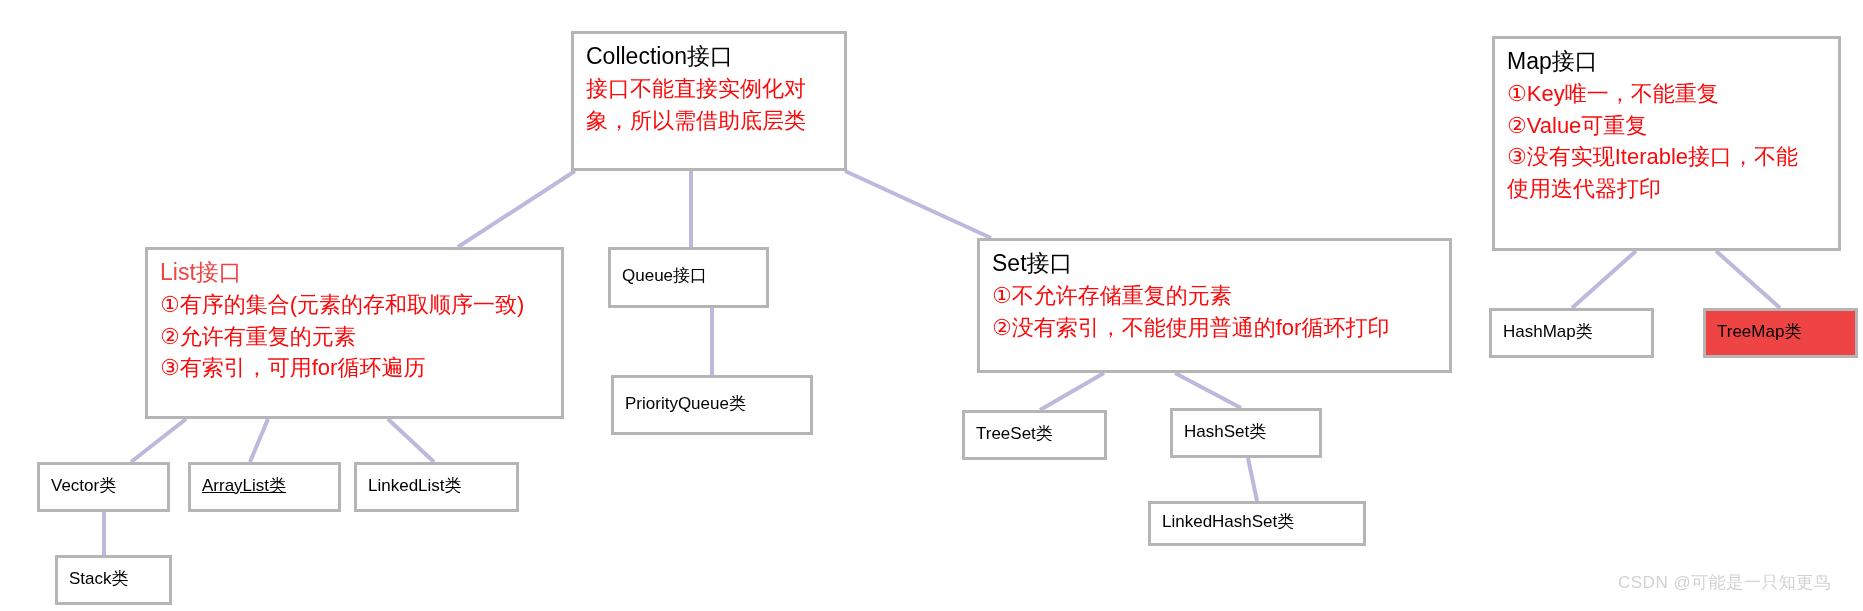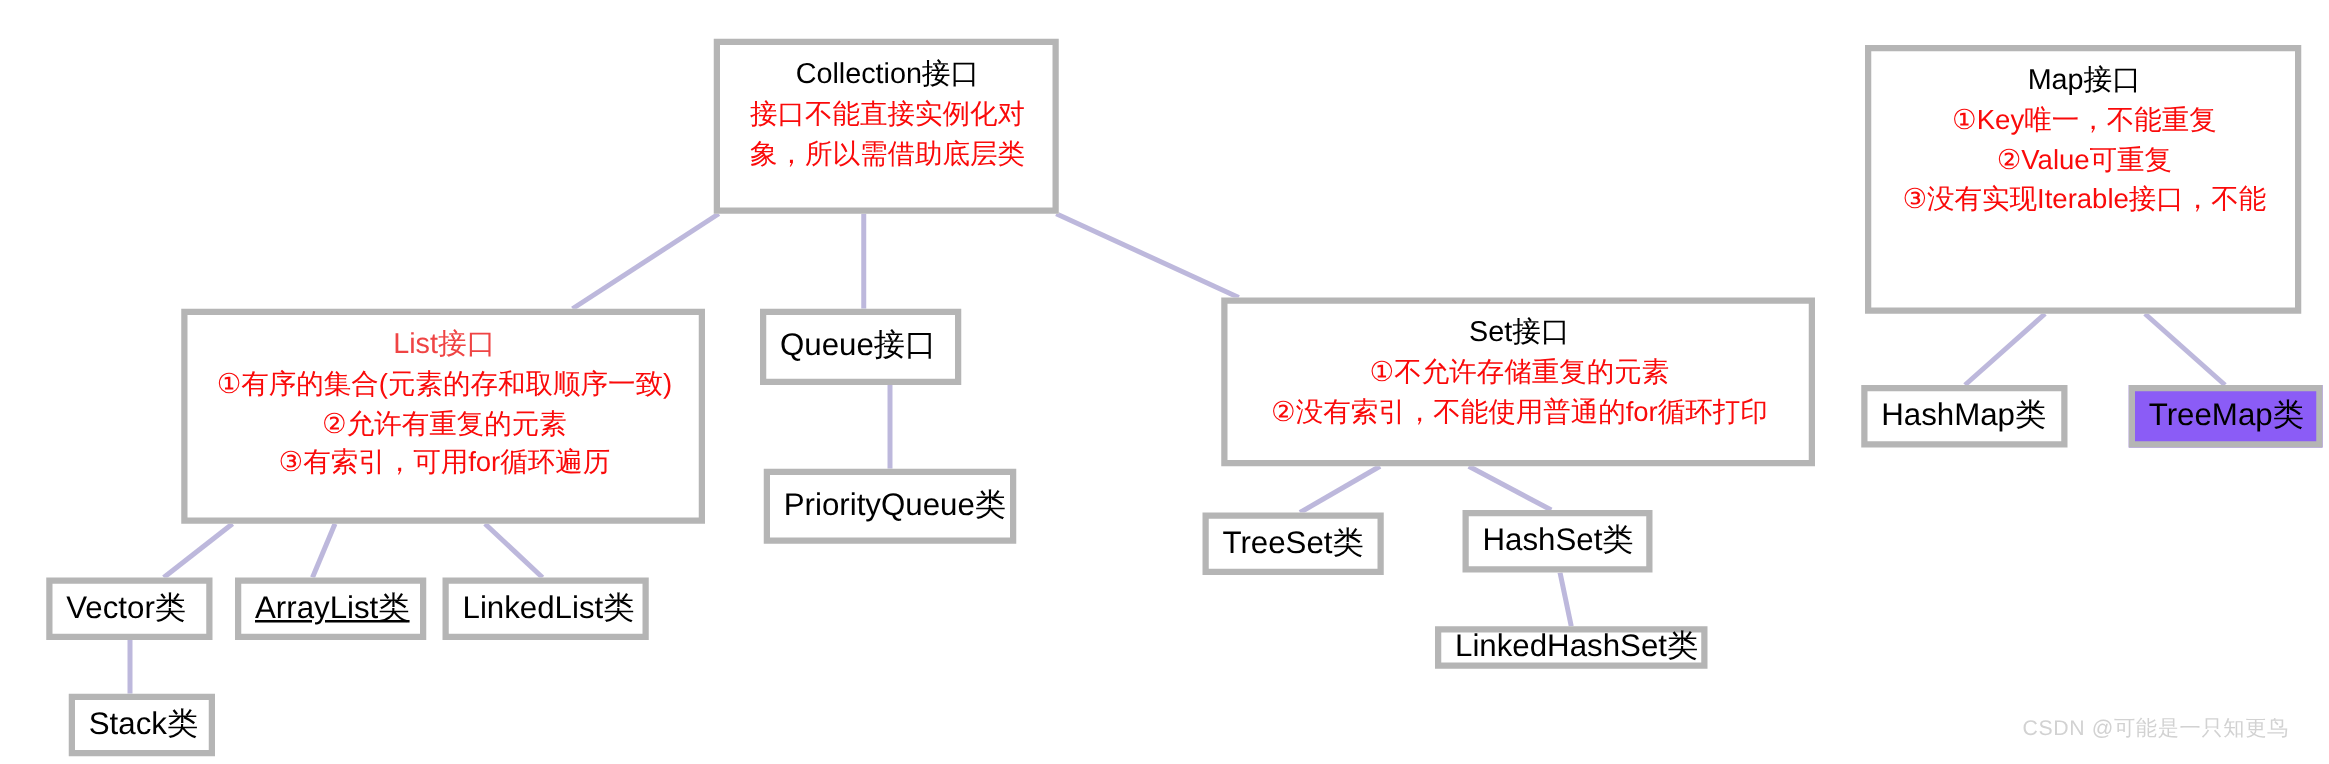--- a/index.html
+++ b/index.html
@@ -19,45 +19,44 @@
     position: absolute;
     left: 0;
     top: 0;
     width: 1863px;
     height: 611px;
     pointer-events: none;
   }
   .node {
     position: absolute;
     box-sizing: border-box;
-    border: 5px solid #a3a3a3;
+    border: 3px solid #a3a3a3;
     background: #ffffff;
     padding: 6px 10px 8px 12px;
     z-index: 2;
-    text-align: center;
   }
   .node .title {
     color: #000000;
     font-size: 23px;
     line-height: 1.42;
     white-space: nowrap;
   }
   .node .note {
     color: #fa0a0a;
     font-size: 22px;
     line-height: 1.45;
     white-space: nowrap;
   }
   .leaf {
     display: flex;
     align-items: center;
     padding: 4px 11px 6px 11px;
   }
   .leaf .title {
-    font-size: 25px;
+    font-size: 17px;
     line-height: 1.3;
   }
   .watermark {
     position: absolute;
     color: #d2d2d2;
     font-size: 17px;
     white-space: nowrap;
     letter-spacing: 0.5px;
     z-index: 3;
   }
@@ -85,20 +84,21 @@
       <div class="node" style="left: 571px; top: 31px; width: 276px; height: 140px; border-color: rgb(181, 181, 181); background: rgb(255, 255, 255);">
         <div class="title" style="color: rgb(0, 0, 0);">Collection接口</div>
         <div class="note" style="color: rgb(250, 10, 10);">接口不能直接实例化对</div>
         <div class="note" style="color: rgb(250, 10, 10);">象，所以需借助底层类</div>
       </div>
       <div class="node" style="left: 1492px; top: 36px; width: 349px; height: 215px; border-color: rgb(181, 181, 181); background: rgb(255, 255, 255);">
         <div class="title" style="color: rgb(0, 0, 0);">Map接口</div>
         <div class="note" style="color: rgb(250, 10, 10);">①Key唯一，不能重复</div>
         <div class="note" style="color: rgb(250, 10, 10);">②Value可重复</div>
         <div class="note" style="color: rgb(250, 10, 10);">③没有实现Iterable接口，不能</div>
+        <div class="note" style="color: rgb(250, 10, 10);">使用迭代器打印</div>
       </div>
       <div class="node" style="left: 145px; top: 247px; width: 419px; height: 172px; border-color: rgb(181, 181, 181); background: rgb(255, 255, 255);">
         <div class="title" style="color: #ef4444;">List接口</div>
         <div class="note" style="color: rgb(250, 10, 10);">①有序的集合(元素的存和取顺序一致)</div>
         <div class="note" style="color: rgb(250, 10, 10);">②允许有重复的元素</div>
         <div class="note" style="color: rgb(250, 10, 10);">③有索引，可用for循环遍历</div>
       </div>
       <div class="node leaf" style="left: 608px; top: 247px; width: 161px; height: 61px; border-color: rgb(181, 181, 181); background: rgb(255, 255, 255);">
         <div class="title" style="color: rgb(0, 0, 0);">Queue接口</div>
       </div>
@@ -109,27 +109,27 @@
       </div>
       <div class="node leaf" style="left: 611px; top: 375px; width: 202px; height: 60px; border-color: rgb(181, 181, 181); background: rgb(255, 255, 255);">
         <div class="title" style="color: rgb(0, 0, 0);">PriorityQueue类</div>
       </div>
       <div class="node leaf" style="left: 962px; top: 410px; width: 145px; height: 50px; border-color: rgb(181, 181, 181); background: rgb(255, 255, 255);">
         <div class="title" style="color: rgb(0, 0, 0);">TreeSet类</div>
       </div>
       <div class="node leaf" style="left: 1170px; top: 408px; width: 152px; height: 50px; border-color: rgb(181, 181, 181); background: rgb(255, 255, 255);">
         <div class="title" style="color: rgb(0, 0, 0);">HashSet类</div>
       </div>
-      <div class="node leaf" style="left: 1148px; top: 501px; width: 218px; height: 34px; border-color: rgb(181, 181, 181); background: rgb(255, 255, 255);">
+      <div class="node leaf" style="left: 1148px; top: 501px; width: 218px; height: 45px; border-color: rgb(181, 181, 181); background: rgb(255, 255, 255);">
         <div class="title" style="color: rgb(0, 0, 0);">LinkedHashSet类</div>
       </div>
       <div class="node leaf" style="left: 1489px; top: 308px; width: 165px; height: 50px; border-color: rgb(181, 181, 181); background: rgb(255, 255, 255);">
         <div class="title" style="color: rgb(0, 0, 0);">HashMap类</div>
       </div>
-      <div class="node leaf" style="left: 1703px; top: 308px; width: 155px; height: 50px; border-color: rgb(181, 181, 181); background: #8b5cf6;">
+      <div class="node leaf" style="left: 1703px; top: 308px; width: 155px; height: 50px; border-color: rgb(181, 181, 181); background: #ef4444;">
         <div class="title" style="color: rgb(0, 0, 0);">TreeMap类</div>
       </div>
       <div class="node leaf" style="left: 37px; top: 462px; width: 133px; height: 50px; border-color: rgb(181, 181, 181); background: rgb(255, 255, 255);">
         <div class="title" style="color: rgb(0, 0, 0);">Vector类</div>
       </div>
       <div class="node leaf" style="left: 188px; top: 462px; width: 153px; height: 50px; border-color: rgb(181, 181, 181); background: rgb(255, 255, 255); text-decoration: underline;">
         <div class="title" style="color: rgb(0, 0, 0);">ArrayList类</div>
       </div>
       <div class="node leaf" style="left: 354px; top: 462px; width: 165px; height: 50px; border-color: rgb(181, 181, 181); background: rgb(255, 255, 255);">
         <div class="title" style="color: rgb(0, 0, 0);">LinkedList类</div>

